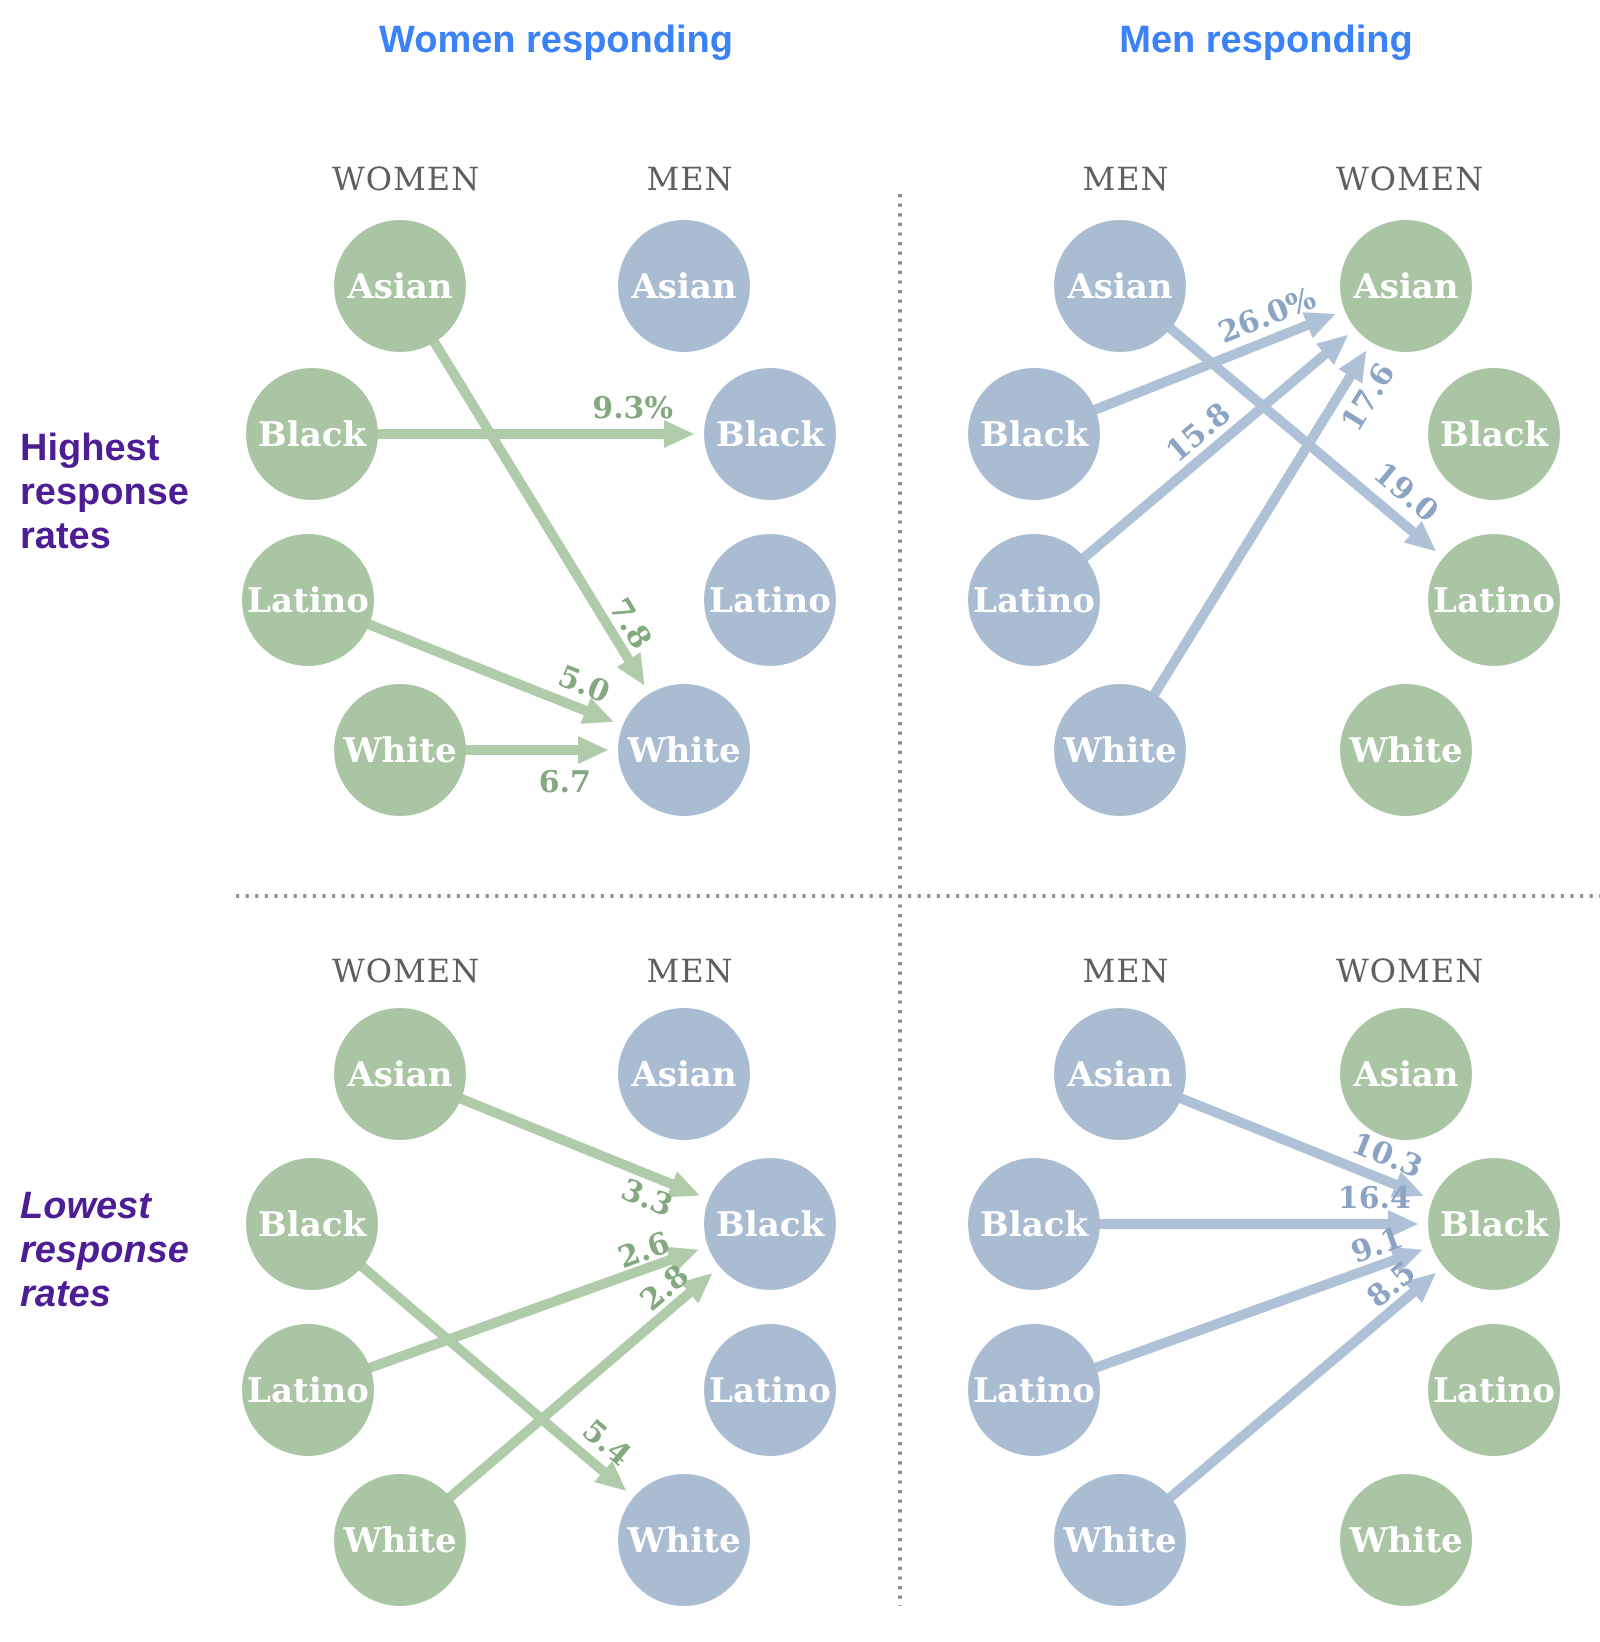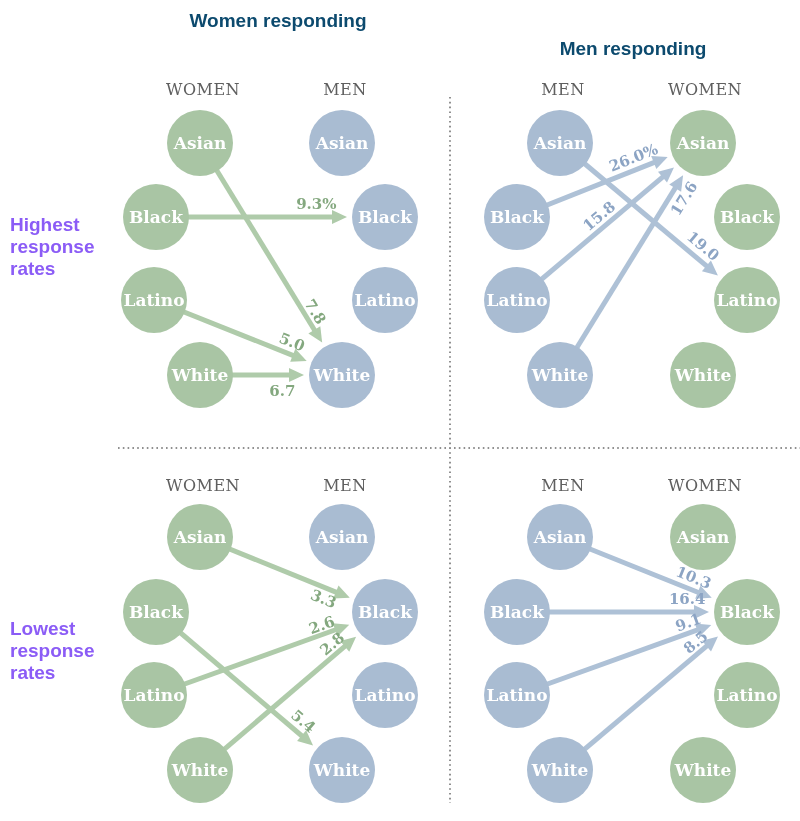--- a/index.html
+++ b/index.html
@@ -2,32 +2,32 @@
 <html><head>
 <meta charset="utf-8">
 <style>
   html,body { margin:0; padding:0; background:#ffffff; }
   #stage {
     position:relative; width:800px; height:821px; background:#ffffff;
     overflow:hidden; font-family:"Liberation Sans", sans-serif;
   }
   .panel-title {
     position:absolute; top:10px; width:300px; text-align:center;
-    font-weight:700; font-size:19px; line-height:22px; color:#0c4a6e;
+    font-weight:700; font-size:19px; line-height:22px; color:#3b82f6;
     font-family:"Liberation Sans", sans-serif;
   }
   #title-left  { left:128px; }
-  #title-right { left:483px;margin-top:28px; }
+  #title-right { left:483px; }
   .side-label {
     position:absolute; left:10px; width:112px;
-    font-weight:700; font-size:19px; line-height:22px; color:#8b5cf6;
+    font-weight:700; font-size:19px; line-height:22px; color:#4c1d95;
     font-family:"Liberation Sans", sans-serif;
   }
   #side-top    { top:214px; }
-  #side-bottom { top:618px; }
+  #side-bottom { top:593px;font-style:italic; }
   svg { position:absolute; left:0; top:0; }
   .divider { stroke:#8f8f8f; stroke-width:2; stroke-dasharray:1.6 3.2; }
   .col-header {
     font-family:"DejaVu Serif", serif; font-size:16px; fill:#5f5f5f;
     letter-spacing:0.5px; text-anchor:middle;
   }
   .node-label {
     font-family:"DejaVu Serif", serif; font-size:17px; font-weight:700;
     fill:#ffffff; text-anchor:middle;
   }

